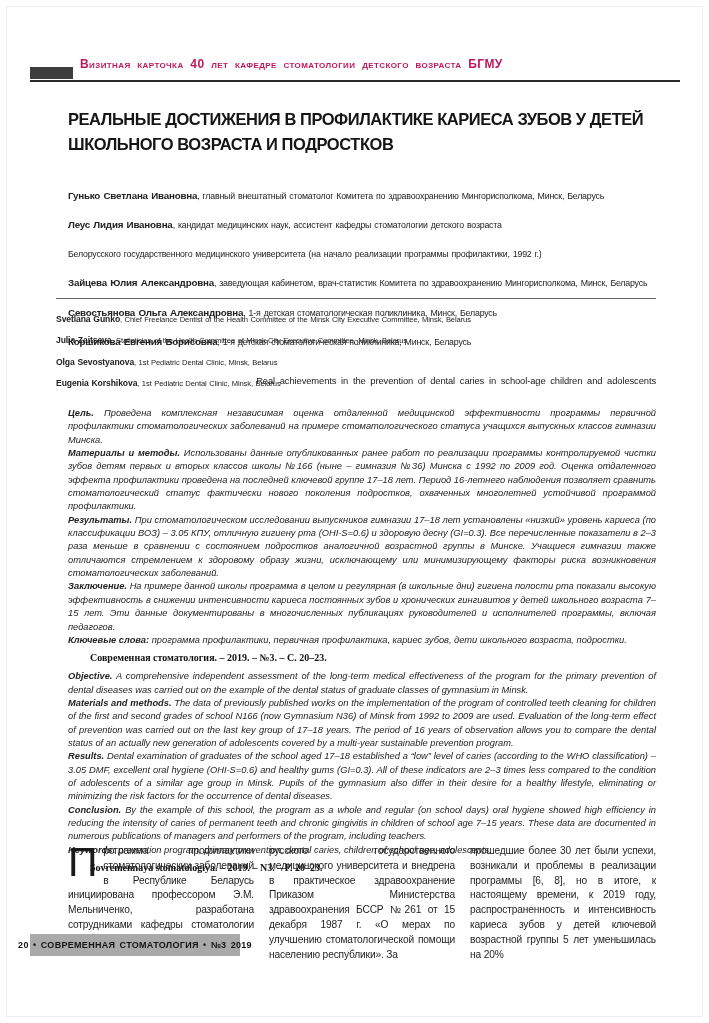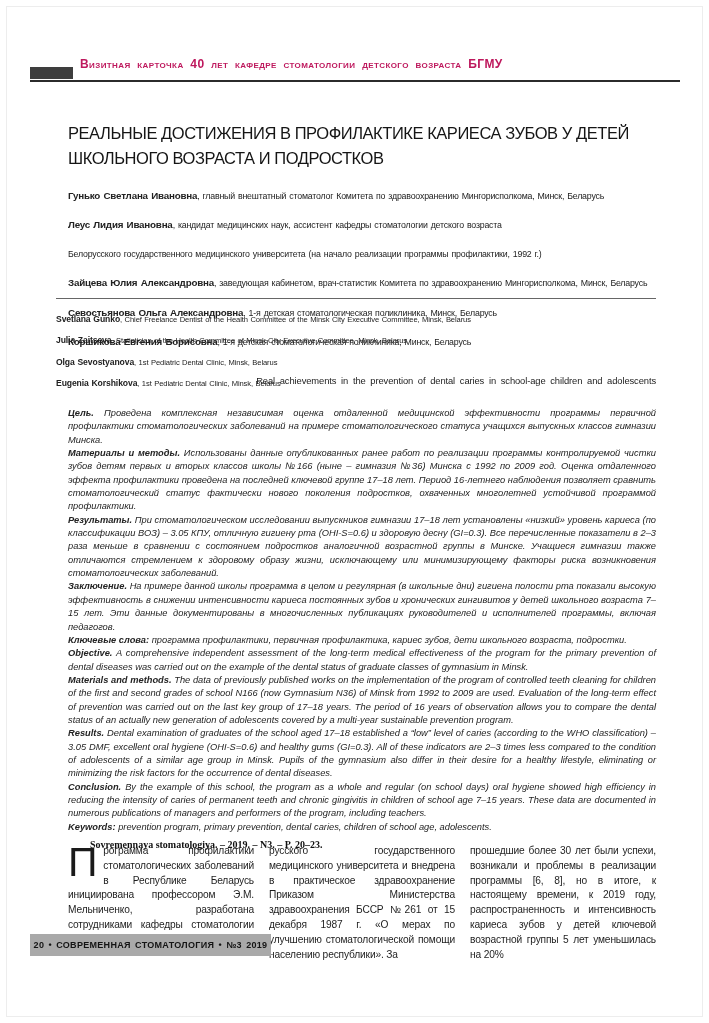--- a/index.html
+++ b/index.html
@@ -13,22 +13,22 @@
   .running-head {
     position:absolute; left:80px; top:57px; width:575px;
     font-variant:small-caps; font-weight:bold; font-size:12px;
     letter-spacing:0.4px; word-spacing:3px; color:#be185d; white-space:nowrap;
   }
   .header-tab { position:absolute; left:30px; top:67px; width:43px; height:12px; background:#3e3e3e; }
   .header-rule { position:absolute; left:30px; top:80px; width:650px; border-top:2px solid #2b2b2b; }
 
   
   .article-title {
-    position:absolute; left:68px; top:110px; width:596px;
-    font-size:16.5px; font-weight:normal; line-height:25px; letter-spacing:-0.45px;
+    position:absolute; left:68px; top:96px; width:596px;
+    font-size:16.5px; font-weight:bold; line-height:25px; letter-spacing:-0.45px;
     color:#151515;
   }
 
   
   .authors-ru { position:absolute; left:68px; top:177px; width:592px; }
   .author-line { white-space:nowrap; font-size:8.8px; line-height:19.4px; letter-spacing:-0.2px; word-spacing:0.8px; color:#222; }
   .author-line b { font-size:9.8px; letter-spacing:-0.2px; }
 
   .authors-divider { position:absolute; left:56px; top:298px; width:600px; border-top:1px solid #666; }
 
@@ -51,21 +51,21 @@
     text-indent:22px; margin:5px 0 7px 0; text-align:left; color:#111;
   }
 
   
   .columns { position:absolute; left:68px; top:844px; width:588px; display:flex; gap:15px; }
   .col { width:186px; font-size:10.2px; line-height:14.8px; text-align:justify; letter-spacing:-0.15px; color:#1e1e1e; }
   .drop-cap { float:left; font-size:41px; line-height:33px; padding:2px 6px 0 0; font-weight:400; color:#1a1a1a; }
 
   
   .footer-bar {
-    position:absolute; left:30px; top:934px; width:241px; height:22px;
+    position:absolute; left:30px; top:934px; width:210px; height:22px;
     background:#a9a9a9; display:flex; align-items:center; justify-content:center;
   }
   .footer-text { font-weight:bold; font-size:9px; letter-spacing:0.3px; word-spacing:1.5px; color:#141414; white-space:nowrap; }
 </style>
 </head>
 <body>
 
 <div class="page">
   <div class="page-frame"></div>
 
@@ -95,20 +95,21 @@
   <div class="article-title-en">Real achievements in the prevention of dental caries in school-age children and adolescents</div>
 
   <div class="abstract-flow">
     <div class="abs-block">
       <p class="abs-p"><b>Цель.</b> <span>Проведена комплексная независимая оценка отдаленной медицинской эффективности программы первичной профилактики стоматологических заболеваний на примере стоматологического статуса учащихся выпускных классов гимназии Минска.</span></p>
       <p class="abs-p"><b>Материалы и методы.</b> <span>Использованы данные опубликованных ранее работ по реализации программы контролируемой чистки зубов детям первых и вторых классов школы №166 (ныне – гимназия №36) Минска с 1992 по 2009 год. Оценка отдаленного эффекта профилактики проведена на последней ключевой группе 17–18 лет. Период 16-летнего наблюдения позволяет сравнить стоматологический статус фактически нового поколения подростков, охваченных многолетней устойчивой программой профилактики.</span></p>
       <p class="abs-p"><b>Результаты.</b> <span>При стоматологическом исследовании выпускников гимназии 17–18 лет установлены «низкий» уровень кариеса (по классификации ВОЗ) – 3.05 КПУ, отличную гигиену рта (OHI-S=0.6) и здоровую десну (GI=0.3). Все перечисленные показатели в 2–3 раза меньше в сравнении с состоянием подростков аналогичной возрастной группы в Минске. Учащиеся гимназии также отличаются стремлением к здоровому образу жизни, исключающему или минимизирующему факторы риска возникновения стоматологических заболеваний.</span></p>
       <p class="abs-p"><b>Заключение.</b> <span>На примере данной школы программа в целом и регулярная (в школьные дни) гигиена полости рта показали высокую эффективность в снижении интенсивности кариеса постоянных зубов и хронических гингивитов у детей школьного возраста 7–15 лет. Эти данные документированы в многочисленных публикациях руководителей и исполнителей программы, включая педагогов.</span></p>
       <p class="abs-p"><b>Ключевые слова:</b> <span>программа профилактики, первичная профилактика, кариес зубов, дети школьного возраста, подростки.</span></p>
     </div>
+    <p class="citation">Современная стоматология. – 2019. – №3. – С. 20–23.</p>
 
     <div class="abs-block">
       <p class="abs-p"><b>Objective.</b> <span>A comprehensive independent assessment of the long-term medical effectiveness of the program for the primary prevention of dental diseases was carried out on the example of the dental status of graduate classes of gymnasium in Minsk.</span></p>
       <p class="abs-p"><b>Materials and methods.</b> <span>The data of previously published works on the implementation of the program of controlled teeth cleaning for children of the first and second grades of school N166 (now Gymnasium N36) of Minsk from 1992 to 2009 are used. Evaluation of the long-term effect of prevention was carried out on the last key group of 17–18 years. The period of 16 years of observation allows you to compare the dental status of an actually new generation of adolescents covered by a multi-year sustainable prevention program.</span></p>
       <p class="abs-p"><b>Results.</b> <span>Dental examination of graduates of the school aged 17–18 established a “low” level of caries (according to the WHO classification) – 3.05 DMF, excellent oral hygiene (OHI-S=0.6) and healthy gums (GI=0.3). All of these indicators are 2–3 times less compared to the condition of adolescents of a similar age group in Minsk. Pupils of the gymnasium also differ in their desire for a healthy lifestyle, eliminating or minimizing the risk factors for the occurrence of dental diseases.</span></p>
       <p class="abs-p"><b>Conclusion.</b> <span>By the example of this school, the program as a whole and regular (on school days) oral hygiene showed high efficiency in reducing the intensity of caries of permanent teeth and chronic gingivitis in children of school age 7–15 years. These data are documented in numerous publications of managers and performers of the program, including teachers.</span></p>
       <p class="abs-p"><b>Keywords:</b> <span>prevention program, primary prevention, dental caries, children of school age, adolescents.</span></p>
     </div>
     <p class="citation">Sovremennaya stomatologiya. – 2019. – N3. – P. 20–23.</p>
   </div>

